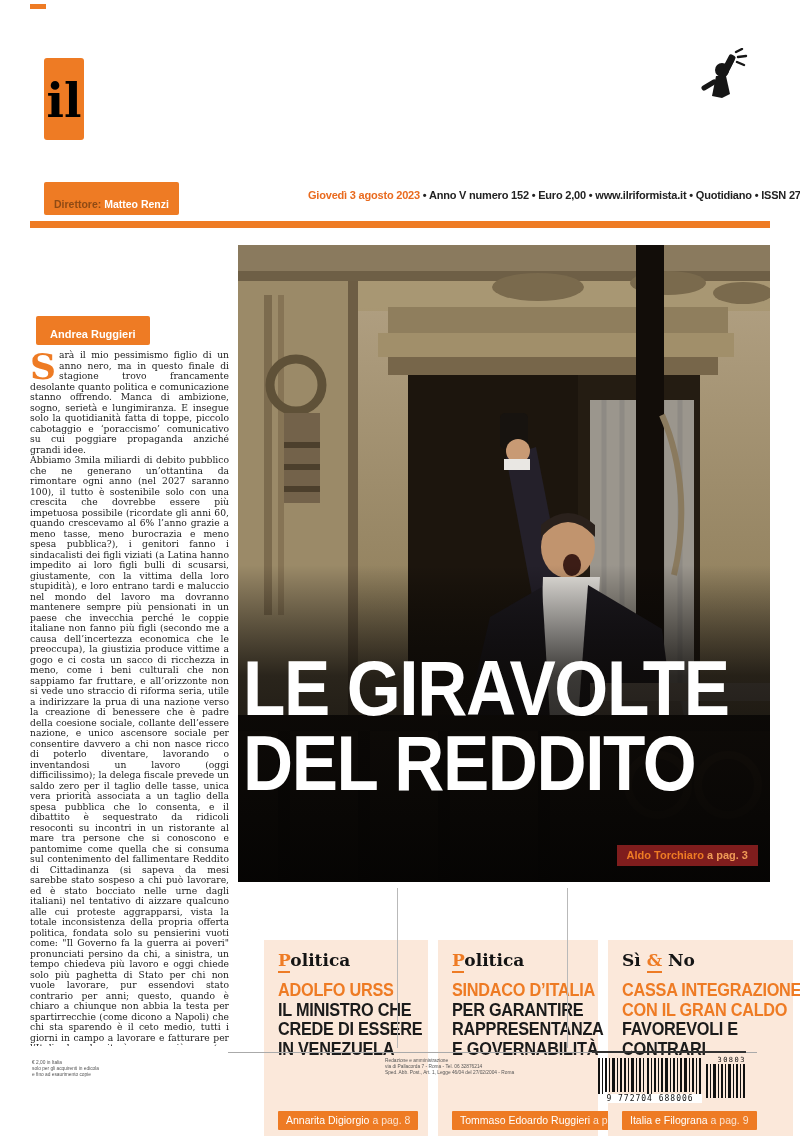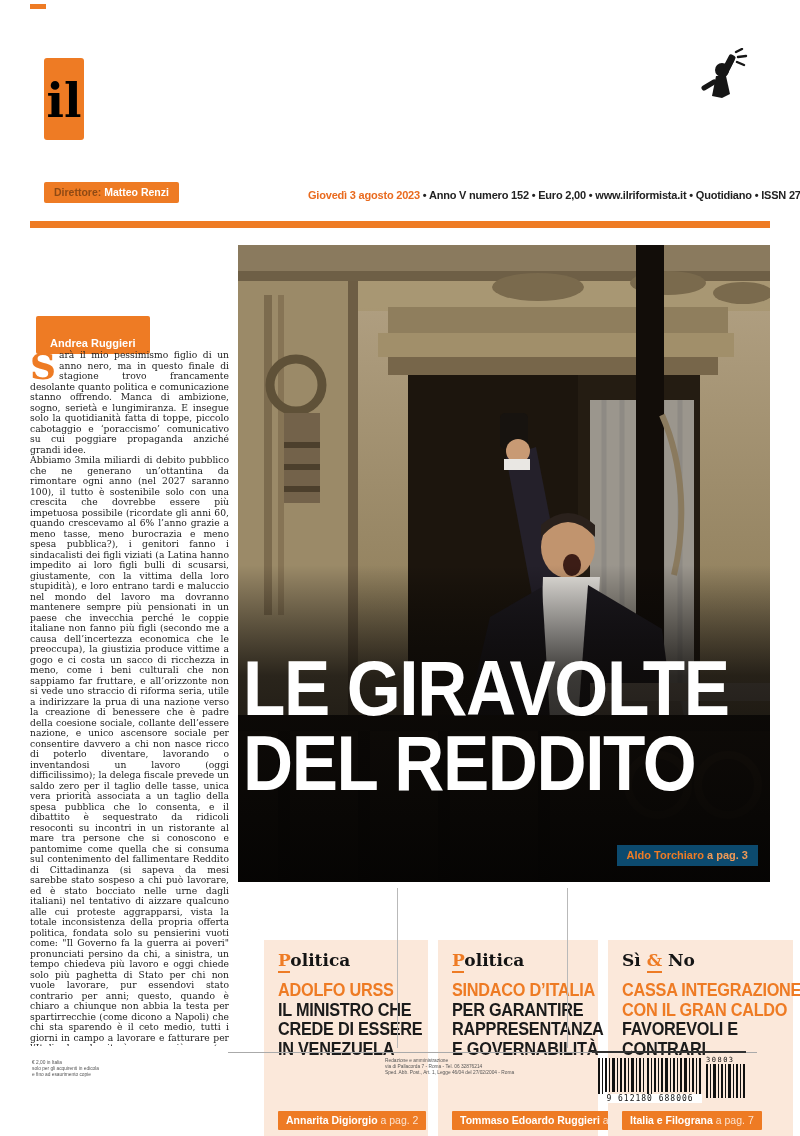--- a/index.html
+++ b/index.html
@@ -9,81 +9,81 @@
 
   
   #reg-mark{left:30px;top:4px;width:16px;height:5px;background:#ee7b24;}
   #il-box{left:44px;top:58px;width:40px;height:82px;background:#ee7b24;border-radius:3px;
           display:flex;align-items:flex-end;justify-content:center;}
   #il-box span{font-family:"DejaVu Serif",serif;font-weight:bold;color:#000000;font-size:46px;line-height:78px;}
   #logo{left:88px;top:30px;font-family:"DejaVu Serif",serif;font-weight:bold;font-size:110px;
         line-height:120px;letter-spacing:-6px;color:#161616;white-space:nowrap;}
   #logo .r{color:#ee7b24;}
   #mast-icon{left:692px;top:48px;}
-  #director{left:44px;top:182px;background:#ee7b24;border-radius:2px;padding:4px 10px 5px 10px;
+  #director{left:44px;top:182px;background:#ee7b24;border-radius:2px;padding:16px 10px 5px 10px;
             font-size:10.5px;line-height:12px;white-space:nowrap;}
   #director .lbl{color:#8f4a14;font-weight:bold;}
   #director .nm{color:#ffffff;font-weight:bold;}
   #dateline{left:308px;top:189px;font-size:11px;font-weight:bold;letter-spacing:-0.2px;white-space:nowrap;}
   #dateline .d{color:#e96a1e;}
   #dateline .i{color:#222;}
   #toprule{left:30px;top:221px;width:740px;height:7px;background:#ee7b24;}
 
   
   #edit-title{left:30px;top:242px;width:200px;font-family:"DejaVu Serif",serif;font-weight:bold;
               font-size:28px;line-height:33px;letter-spacing:-0.5px;color:#101010;}
-  #edit-author{left:36px;top:316px;background:#ee7b24;border-radius:2px;padding:21px 14px 5px 14px;
+  #edit-author{left:36px;top:316px;background:#ee7b24;border-radius:2px;padding:12px 14px 5px 14px;
                color:#fff;font-weight:bold;font-size:11px;}
   #edit-body{left:30px;top:350px;width:199px;height:696px;overflow:hidden;
              font-family:"DejaVu Serif",serif;font-size:9.2px;line-height:10.5px;
              text-align:justify;color:#222;}
   #edit-body .drop{float:left;color:#ee7b24;font-weight:bold;font-size:36px;line-height:29px;
                    padding:2px 3px 0 0;font-family:"DejaVu Serif",serif;}
   #edit-body p{margin:0;}
   .fineprint{font-size:4.8px;line-height:6.2px;color:#555;font-family:"Liberation Sans",sans-serif;}
   #fine-left{left:32px;top:1060px;width:140px;}
 
   
   #photo{left:238px;top:245px;width:532px;height:637px;overflow:hidden;background:#8d7c60;}
   .hl{position:absolute;font-weight:bold;font-family:"Liberation Sans",sans-serif;color:#fff;
       font-size:77px;line-height:72px;letter-spacing:-1.5px;white-space:nowrap;
       transform:scaleX(.9);transform-origin:0 50%;}
   #hl1{left:243px;top:652px;}
   #hl2{left:243px;top:727px;}
-  #lead-badge{right:42px;top:845px;background:#0c4a6e;padding:4px 10px 5px 10px;
+  #lead-badge{right:42px;top:845px;background:#7f1d1d;padding:4px 10px 5px 10px;
               font-size:11px;white-space:nowrap;}
   #lead-badge .nm{color:#ee7b24;font-weight:bold;}
   #lead-badge .pg{color:#f09a56;font-weight:bold;}
 
   
   .panel{position:absolute;top:940px;height:200px;background:#fbe8da;margin-left:36px;}
   #panel-0{left:228px;width:164px;}
   #panel-1{left:402px;width:160px;}
   #panel-2{left:572px;width:185px;}
   .vdiv{position:absolute;top:888px;width:1px;height:160px;background:#b9b9b9;}
   #vdiv-0{left:397px;} #vdiv-1{left:567px;}
   .sec{position:absolute;left:14px;top:10px;font-family:"DejaVu Serif",serif;font-weight:bold;
        font-size:17px;color:#141414;}
   .sec .mid{color:#ee7b24;border-bottom:2.5px solid #ee7b24;padding-bottom:1px;}
   .cond{position:absolute;left:14px;top:40px;width:113%;transform:scaleX(.88);transform-origin:0 0;}
   .kick{font-weight:bold;font-size:18.5px;line-height:19.5px;color:#ee7b24;letter-spacing:-0.3px;}
   .ttl{font-weight:bold;font-size:18.5px;line-height:19.5px;color:#1b1b1b;letter-spacing:-0.3px;}
   .pbadge{position:absolute;left:14px;bottom:10px;background:#ee7b24;border-radius:1px;
           padding:3px 8px 4px 8px;font-size:10.5px;white-space:nowrap;}
-  .pbadge .nm{color:#fff;font-weight:bold;text-align:right;}
+  .pbadge .nm{color:#fff;font-weight:normal;text-align:right;}
   .pbadge .pg{color:rgba(255,255,255,.78);}
 
   
   #foot-rule{left:228px;top:1052px;width:529px;height:1px;background:#aaa;}
   #foot-rule2{left:592px;top:1051px;width:154px;height:2px;background:#333;}
   #colophon{left:385px;top:1058px;width:190px;}
   #barcode{left:598px;top:1058px;width:150px;height:52px;}
   #bc-num{position:absolute;left:0px;top:36px;width:104px;text-align:center;background:#fff;
           font-family:"DejaVu Sans Mono",monospace;font-size:8px;letter-spacing:1px;color:#111;}
-  #bc-addon-num{position:absolute;left:108px;top:-2px;width:40px;text-align:left;
+  #bc-addon-num{position:absolute;left:108px;top:-2px;width:40px;text-align:right;
           font-family:"DejaVu Sans Mono",monospace;font-size:7px;letter-spacing:1.5px;color:#111;}
 </style>
 </head>
 <body>
 
 <div id="page">
 
   <div class="abs" id="reg-mark"></div>
 
   <div class="abs" id="il-box">
@@ -200,39 +200,39 @@
   <div class="abs" id="lead-badge">
     <span class="nm">Aldo Torchiaro</span><span class="pg"> a pag. 3</span>
   </div>
 
   <div class="panel" id="panel-0">
     <div class="sec"><span></span><span class="mid">P</span><span>olitica</span></div>
     <div class="cond">
       <div class="kick">ADOLFO URSS</div>
       <div class="ttl">IL MINISTRO CHE CREDE DI ESSERE IN VENEZUELA</div>
     </div>
-    <div class="pbadge"><span class="nm">Annarita Digiorgio</span><span class="pg"> a pag. 2</span></div>
+    <div class="pbadge"><span class="nm">Annarita Digiorgio</span><span class="pg"> a pag. 8</span></div>
   </div>
 
   <div class="panel" id="panel-1">
     <div class="sec"><span></span><span class="mid">P</span><span>olitica</span></div>
     <div class="cond">
       <div class="kick">SINDACO D’ITALIA</div>
       <div class="ttl">PER GARANTIRE RAPPRESENTANZA E GOVERNABILITÀ</div>
     </div>
     <div class="pbadge"><span class="nm">Tommaso Edoardo Ruggieri</span><span class="pg"> a pag. 5</span></div>
   </div>
 
   <div class="panel" id="panel-2">
     <div class="sec"><span>Sì </span><span class="mid">&amp;</span><span> No</span></div>
     <div class="cond">
       <div class="kick">CASSA INTEGRAZIONE CON IL GRAN CALDO</div>
       <div class="ttl">FAVOREVOLI E CONTRARI</div>
     </div>
-    <div class="pbadge"><span class="nm">Italia e Filograna</span><span class="pg"> a pag. 7</span></div>
+    <div class="pbadge"><span class="nm">Italia e Filograna</span><span class="pg"> a pag. 9</span></div>
   </div>
 
   <div class="vdiv" id="vdiv-0"></div>
   <div class="vdiv" id="vdiv-1"></div>
 
   <div class="abs" id="foot-rule"></div>
   <div class="abs" id="foot-rule2"></div>
 
   <div class="abs fineprint" id="colophon">
     <div>Redazione e amministrazione</div>
@@ -281,17 +281,17 @@
           <rect x="12" y="0" width="1" height="34"></rect>
         <rect x="15" y="0" width="2" height="34"></rect>
           <rect x="19" y="0" width="1" height="34"></rect>
         <rect x="22" y="0" width="3" height="34"></rect>
           <rect x="27" y="0" width="1" height="34"></rect>
         <rect x="30" y="0" width="2" height="34"></rect>
           <rect x="34" y="0" width="1" height="34"></rect>
         <rect x="37" y="0" width="2" height="34"></rect>
       </g>
     </svg>
-    <div id="bc-num">9 612180 688006</div>
+    <div id="bc-num">9 772704 688006</div>
     <div id="bc-addon-num">30803</div>
   </div>
 
 </div>
 
 </body></html>

